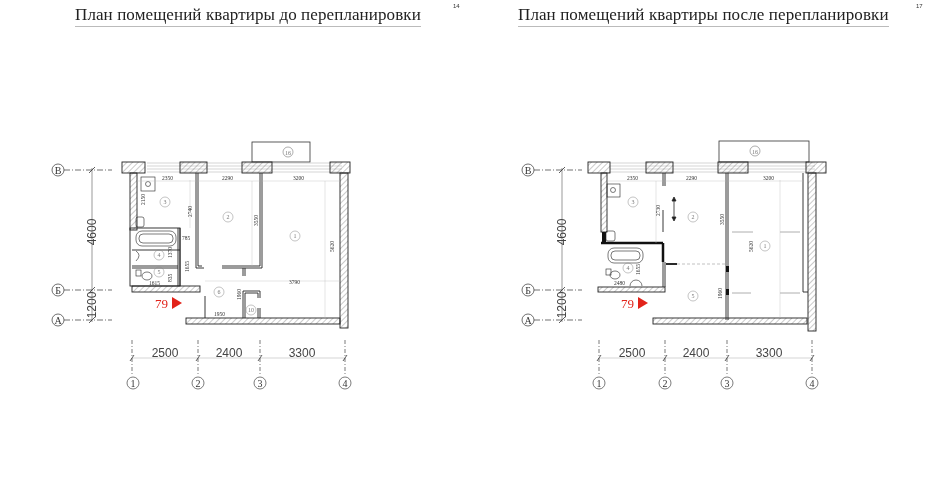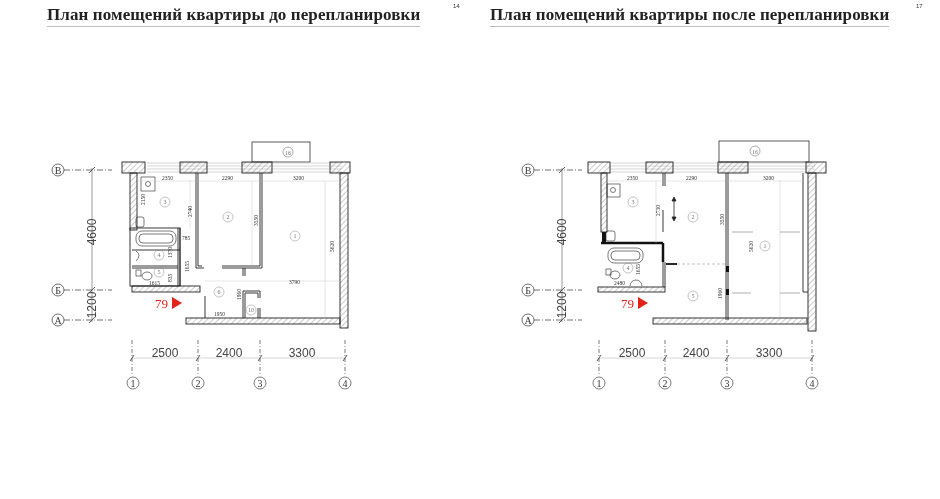--- a/index.html
+++ b/index.html
@@ -2,22 +2,22 @@
 <html><head>
 <meta charset="utf-8">
 <style>
   html, body { margin: 0; padding: 0; background: #ffffff; }
   body { width: 940px; height: 499px; position: relative; overflow: hidden; font-family: "Liberation Serif", serif; }
   .page { position: absolute; top: 0; width: 470px; height: 499px; }
   .page.left { left: 0; }
   .page.right { left: 470px; }
   .title {
     position: absolute; top: 5px; font-family: "Liberation Serif", serif;
-    font-weight: bold; font-size: 17px; color: #222; white-space: nowrap;
-    border-bottom: 1px solid #bbb; padding-bottom: 1px; letter-spacing: 0.1px;
+    font-weight: normal; font-size: 17px; color: #222; white-space: nowrap;
+    border-bottom: 1px solid #bbb; padding-bottom: 1px; letter-spacing: 0.1px; margin-left: 28px;
   }
   .left .title { left: 47px; }
   .right .title { left: 20px; text-align: right; }
   .page-num { position: absolute; top: 3px; font-family: "Liberation Sans", sans-serif; font-size: 6px; color: #333; }
   .left .page-num { left: 453px; }
   .right .page-num { left: 446px; }
   svg.plan { position: absolute; top: 0; left: 0; }
   svg text { font-family: "Liberation Serif", serif; }
   .dimtxt { font-family: "Liberation Sans", sans-serif; font-size: 12px; fill: #444; }
   .smalldim { font-family: "Liberation Serif", serif; font-size: 5.5px; fill: #333; }

